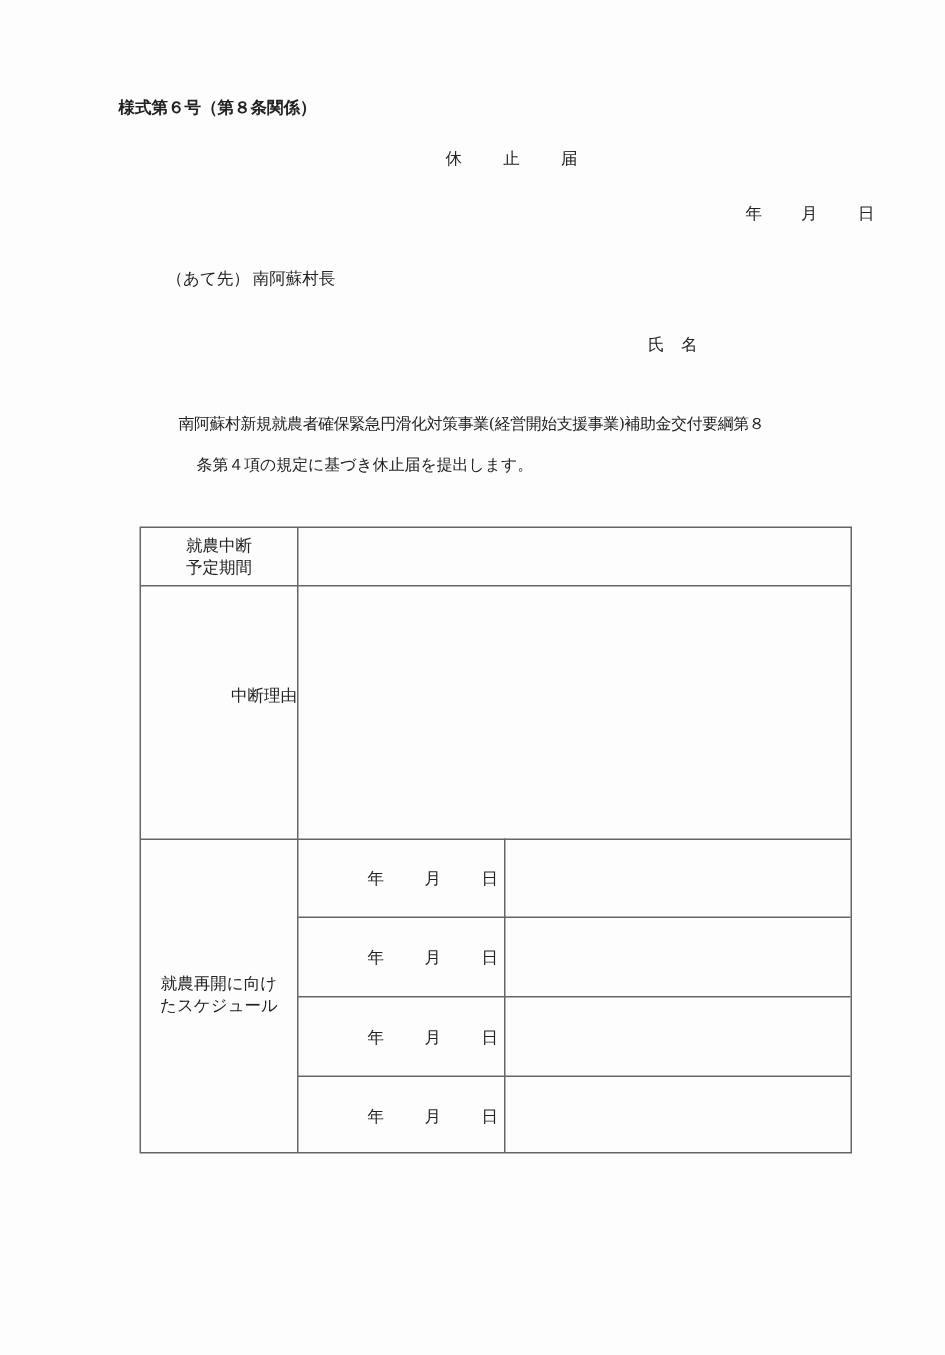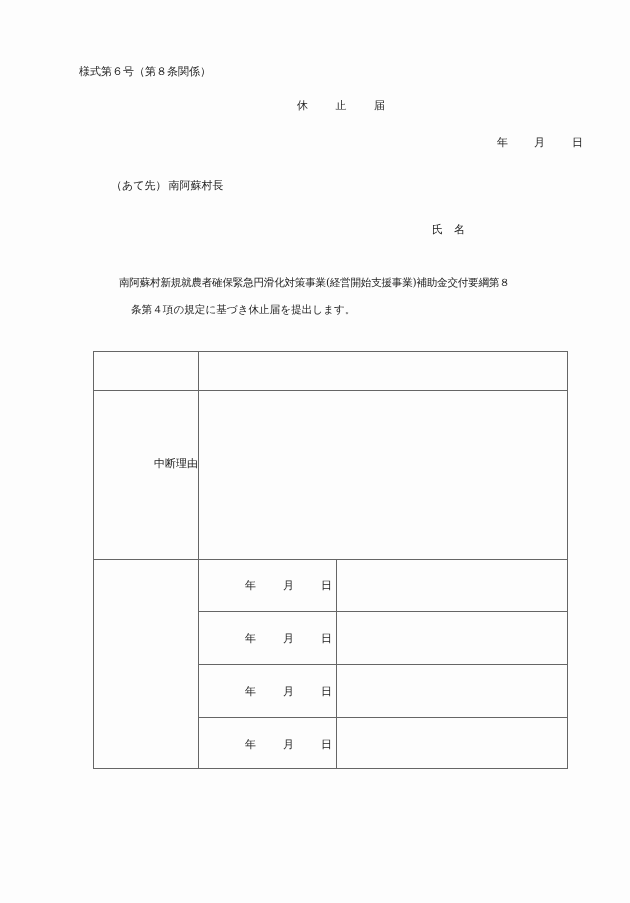--- a/index.html
+++ b/index.html
@@ -1,19 +1,19 @@
 <!DOCTYPE html>
 <html><head>
 <meta charset="utf-8">
 <style>
   html, body { margin:0; padding:0; }
   body { width:630px; height:903px; background:#fdfdfd; position:relative; overflow:hidden;
          font-family:"DejaVu Serif","Liberation Serif",serif; color:#222; font-size:11px; }
   .abs { position:absolute; white-space:nowrap; }
-  .form-no { left:79px; top:64px; }
+  .form-no { left:79px; top:64px;font-weight:bold; }
   .title { left:297px; top:98px; font-size:11px; letter-spacing:12px; }
   .date-line { left:497px; top:135px; }
   .date-line span { display:inline-block; }
   .addressee { left:111px; top:178px; }
   .addressee .to { margin-left:2px; }
   .name-line { left:432px; top:222px; }
   .body1 { left:119px; top:276px; letter-spacing:-0.25px; font-size:10.6px; }
   .body2 { left:131px; top:303px; font-size:10.6px; }
   .tbl { position:absolute; left:93px; top:351px; width:475px; height:418px; border:1px solid #666; box-sizing:border-box; }
   .cell { position:absolute; box-sizing:border-box; }
@@ -46,24 +46,32 @@
   <div class="vline" style="left:104px; top:0; height:416px;"></div>
 
   <div class="hline" style="left:0; top:38px; width:473px;"></div>
   <div class="hline" style="left:0; top:207px; width:473px;"></div>
   <div class="hline" style="left:104px; top:259px; width:369px;"></div>
   <div class="hline" style="left:104px; top:312px; width:369px;"></div>
   <div class="hline" style="left:104px; top:365px; width:369px;"></div>
 
   <div class="vline" style="left:242px; top:207px; height:209px;"></div>
 
+  <div class="lbl" style="left:0; top:4px; width:104px;">
+    <div>就農中断</div>
+    <div>予定期間</div>
+  </div>
 
   <div class="lbl" style="left:0; top:104px; width:104px;text-align:right;">中断理由</div>
   <div class="cell" style="left:105px; top:39px; width:368px; height:168px;"></div>
 
+  <div class="lbl" style="left:0; top:296px; width:104px;">
+    <div>就農再開に向け</div>
+    <div>たスケジュール</div>
+  </div>
 
   <div class="cell ymd" style="left:151px; top:226px;">
     <span style="width:38px">年</span><span style="width:38px">月</span><span>日</span>
   </div>
   <div class="cell" style="left:243px; top:208px; width:230px; height:51px;"></div>
 
   <div class="cell ymd" style="left:151px; top:279px;">
     <span style="width:38px">年</span><span style="width:38px">月</span><span>日</span>
   </div>
   <div class="cell" style="left:243px; top:260px; width:230px; height:52px;"></div>

